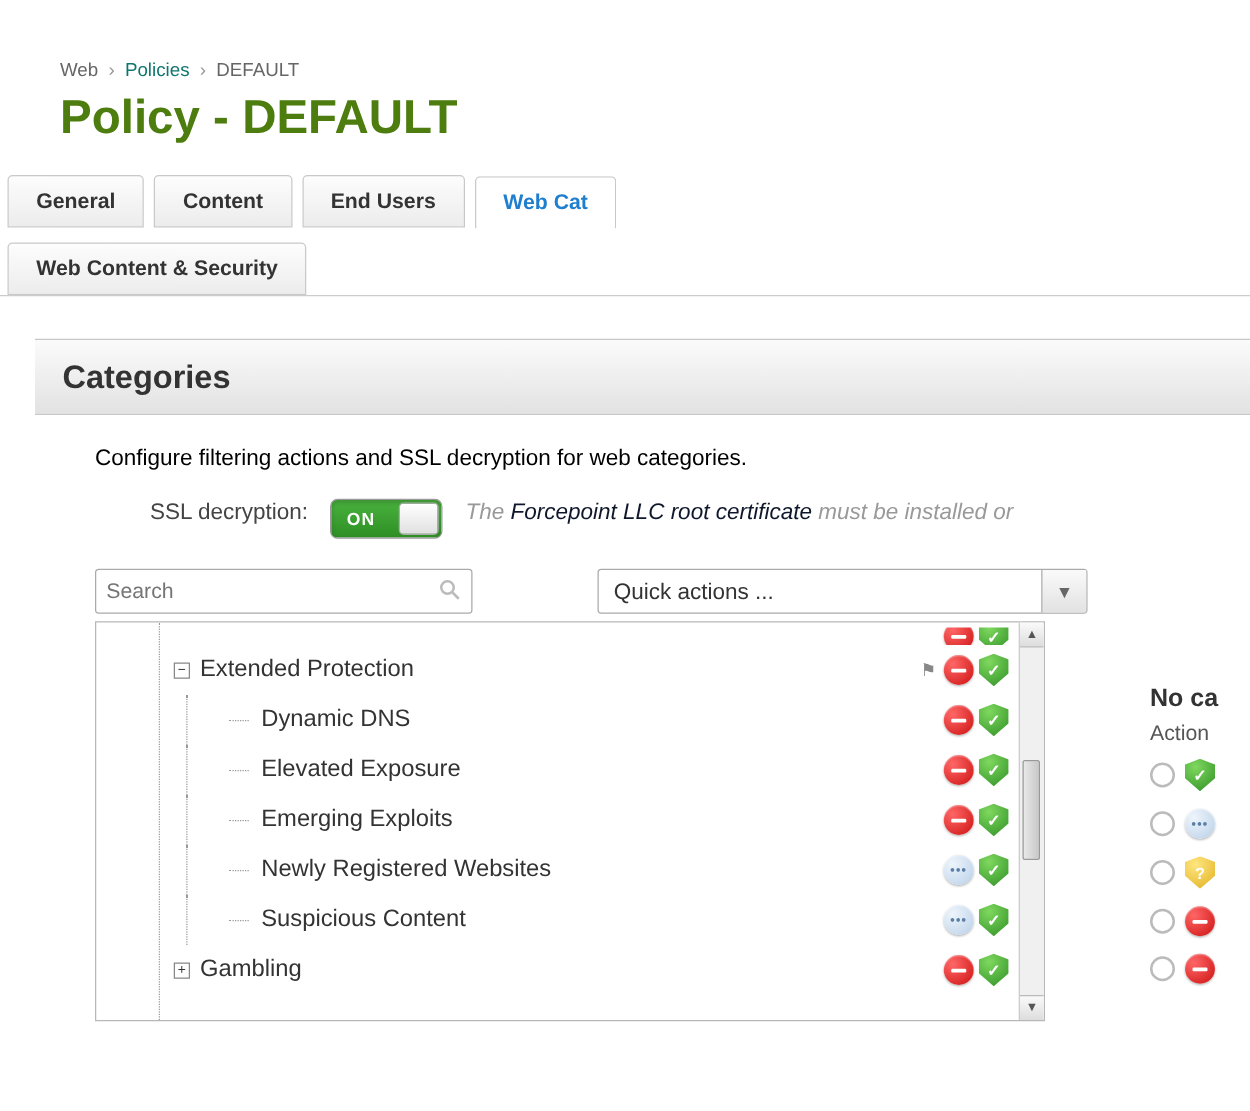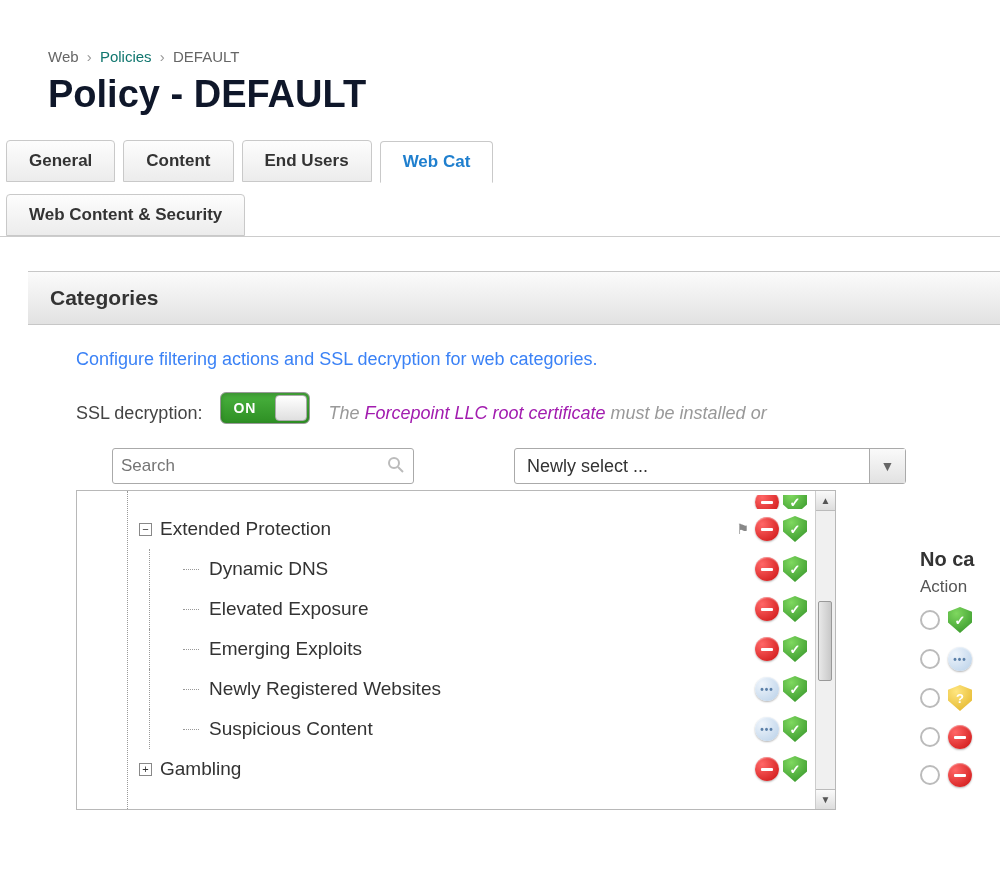--- a/index.html
+++ b/index.html
@@ -1,36 +1,36 @@
 <!DOCTYPE html>
 <html><head>
 <meta charset="utf-8">
 <style>
 * { box-sizing: border-box; margin: 0; padding: 0; }
 body { font-family: Arial, Helvetica, sans-serif; font-size: 14px; color: #444; background: #fff; width: 1000px; height: 889px; overflow: hidden; }
 .page { padding: 48px 0 0 48px; }
 .breadcrumb { font-size: 15px; color: #666; margin-bottom: 8px; }
 .breadcrumb a { color: #0f766e; text-decoration: none; }
 .breadcrumb .sep { color: #999; margin: 0 4px; }
-.page-title { font-size: 38px; font-weight: bold; color: #0f172a; margin-bottom: 18px; }
+.page-title { font-size: 38px; font-weight: bold; color: #4d7c0f; margin-bottom: 18px; }
 .tabs-area { border-bottom: 1px solid #ccc; padding-bottom: 0; }
 .tab-row { display: flex; gap: 8px; padding: 6px 0 0 6px; }
 .tab { background: linear-gradient(#fdfdfd,#ececec); border: 1px solid #c9c9c9; border-radius: 4px 4px 0 0; padding: 10px 22px; font-size: 17px; font-weight: bold; color: #333; cursor: pointer; }
 .tab.active { background: #fff; color: #1f7fce; border-bottom-color: #fff; position: relative; top: 1px; }
 .tab-row2 { margin-top: 6px; text-align: center; }
-.section-header { margin: 34px 0 0 28px; background: linear-gradient(#fbfbfb,#e2e2e2); border: 1px solid #c7c7c7; border-left: none; border-right: none; padding: 14px 22px; font-size: 21px; font-weight: bold; color: #333; }
+.section-header { margin: 34px 0 0 28px; background: linear-gradient(#fbfbfb,#e2e2e2); border: 1px solid #c7c7c7; border-left: none; border-right: none; padding: 14px 22px; font-size: 26px; font-weight: bold; color: #333; }
 .content { padding: 24px 0 0 76px; }
-.desc { font-size: 18px; color: #3b82f6; margin-bottom: 22px; }
-.ssl-row { display: flex; align-items: flex-end; gap: 18px; font-size: 18px; margin-bottom: 24px; }
+.desc { font-size: 18px; color: #000000; margin-bottom: 22px; }
+.ssl-row { display: flex; align-items: flex-start; gap: 18px; font-size: 18px; margin-bottom: 24px; margin-left: 44px; }
 .toggle { width: 90px; height: 32px; border-radius: 6px; border: 1px solid #9a9a9a; background: linear-gradient(#49b23e,#2e8f24); position: relative; display: flex; align-items: center; cursor: pointer; box-shadow: inset 0 2px 4px rgba(0,0,0,0.2); }
 .toggle-label { color: #fff; font-weight: bold; font-size: 14px; margin-left: 12px; letter-spacing: 1px; }
 .toggle-knob { position: absolute; right: 2px; top: 2px; width: 32px; height: 26px; background: linear-gradient(#fff,#e0e0e0); border: 1px solid #aaa; border-radius: 4px; }
 .ssl-note { color: #999; font-style: italic; font-size: 18px; }
-.ssl-note a { color: #a21caf; text-decoration: none; }
-.filter-row { display: flex; gap: 100px; align-items: center; margin-bottom: 6px; margin-left: 36px; }
+.ssl-note a { color: #0f172a; text-decoration: none; }
+.filter-row { display: flex; gap: 100px; align-items: center; margin-bottom: 6px; }
 .search-box { width: 302px; height: 36px; border: 1px solid #aaa; border-radius: 3px; display: flex; align-items: center; padding: 0 8px; background: #fff; }
 .search-box input { border: none; outline: none; flex: 1; font-size: 17px; color: #888; background: transparent; }
 .search-icon { color: #bbb; }
 .quick-select { width: 392px; height: 36px; border: 1px solid #aaa; border-radius: 3px; display: flex; align-items: center; background: #fff; }
 .quick-select-text { flex: 1; padding: 0 12px; font-size: 18px; color: #333; }
 .quick-select-btn { width: 36px; height: 100%; border-left: 1px solid #aaa; background: linear-gradient(#fafafa,#e2e2e2); display: flex; align-items: center; justify-content: center; color: #666; cursor: pointer; }
 .tree-panel { border: 1px solid #b8b8b8; width: 760px; height: 320px; position: relative; background: #fff; overflow: hidden; }
 .scrollbar { position: absolute; right: 0; top: 0; width: 20px; height: 100%; background: #f0f0f0; border-left: 1px solid #ccc; }
 .scroll-up, .scroll-down { height: 20px; background: linear-gradient(#fafafa,#ddd); border-bottom: 1px solid #bbb; display: flex; align-items: center; justify-content: center; color: #555; font-size: 10px; cursor: pointer; }
 .scroll-down { position: absolute; bottom: 0; width: 100%; border-top: 1px solid #bbb; border-bottom: none; }
@@ -107,21 +107,21 @@
     <div class="search-box">
       <input type="text" placeholder="Search" style="">
       <span class="search-icon">
         <svg width="18" height="18" viewBox="0 0 18 18">
             <circle cx="7" cy="7" r="5" fill="none" stroke="#bbb" stroke-width="2"></circle>
             <line x1="11" y1="11" x2="16" y2="16" stroke="#bbb" stroke-width="2"></line>
           </svg>
       </span>
     </div>
     <div class="quick-select">
-      <div class="quick-select-text">Newly select ...</div>
+      <div class="quick-select-text">Quick actions ...</div>
       <div class="quick-select-btn">▼</div>
     </div>
   </div>
 
   <div class="tree-panel">
     <div class="v-guide"></div>
     <div class="tree">
 
       <div class="tree-row truncated-row">
         <div class="icons">

